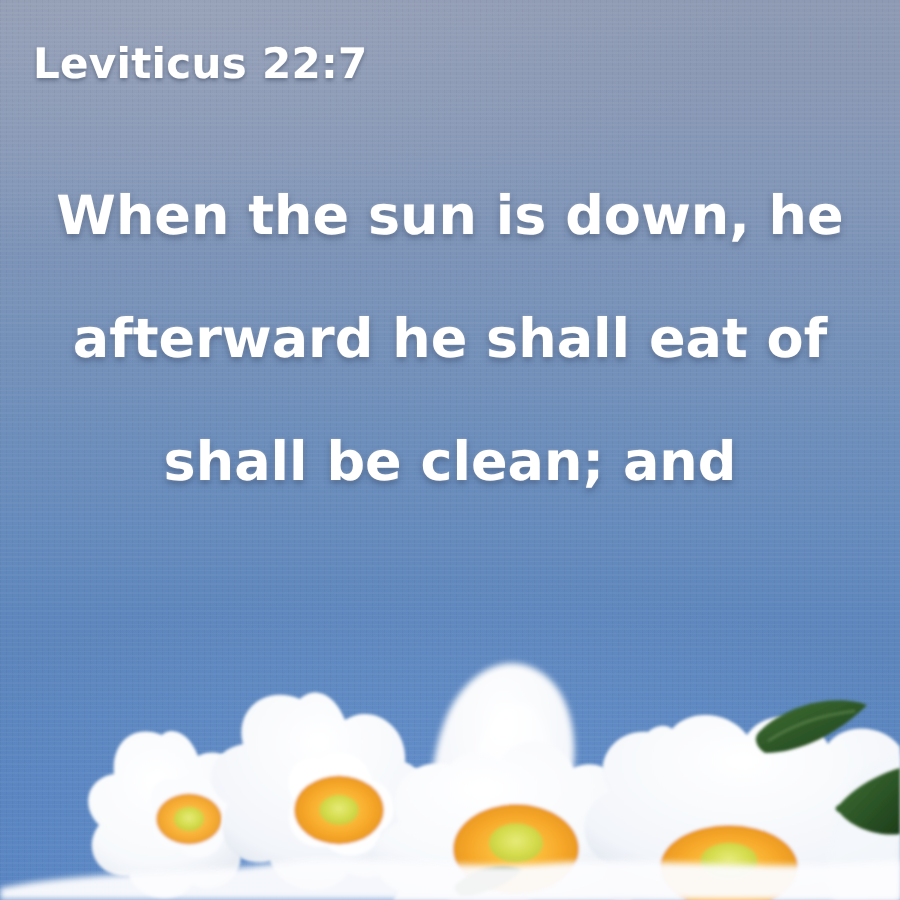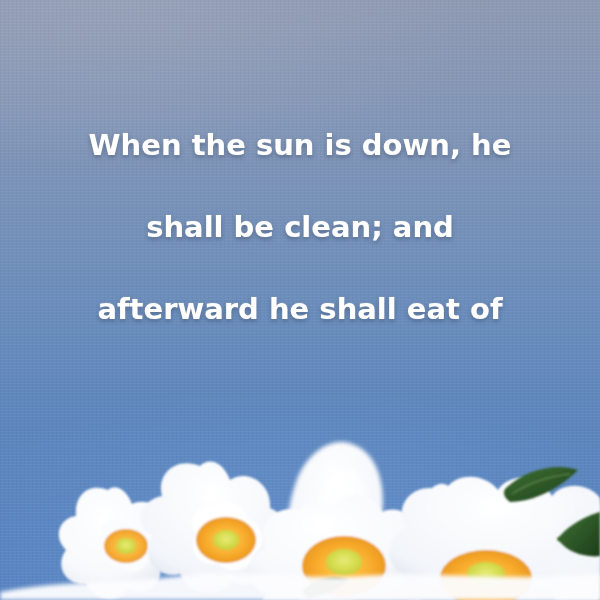--- a/index.html
+++ b/index.html
@@ -73,21 +73,21 @@
     position: absolute;
     left: 0; right: 0;
     top: 104px;
     text-align: center;
     padding: 0 18px;
     box-sizing: border-box;
   }
   .verse-line {
     display: block;
     font-family: "DejaVu Sans", sans-serif;
-    font-size: 29px;
+    font-size: 36px;
     font-weight: 600;
     line-height: 82px;
     color: #ffffff;
     text-shadow: 0 2px 4px rgba(45,62,92,.50), 0 0 2px rgba(255,255,255,.35);
     white-space: nowrap;
     text-align: center;
   }
 </style>
 </head>
 <body>
@@ -189,20 +189,21 @@
         <path d="M560 166 C576 148 600 142 600 142 L600 186 C586 188 568 182 560 172 C556 170 556 168 560 166 Z" fill="url(#leafG)"></path>
       </g>
       <g filter="url(#soft)">
         <path d="M306 218 C318 208 336 206 348 210 C336 222 318 228 306 226 C302 224 302 220 306 218 Z" fill="#2b5325" opacity=".9"></path>
       </g>
 
       <path d="M0 222 C60 210 120 214 180 206 C250 198 300 210 360 206 C430 200 500 212 600 204 L600 230 L0 230 Z" fill="#fdfdff" opacity=".95" filter="url(#softer)"></path>
     </svg>
   </div>
 
+  <div class="reference">Leviticus 22:7</div>
 
   <div class="verse">
     <span class="verse-line">When the sun is down, he</span>
+    <span class="verse-line">afterward he shall eat of</span>
     <span class="verse-line">shall be clean; and</span>
-    <span class="verse-line">afterward he shall eat of</span>
   </div>
 
 </div>
 
 </body></html>

